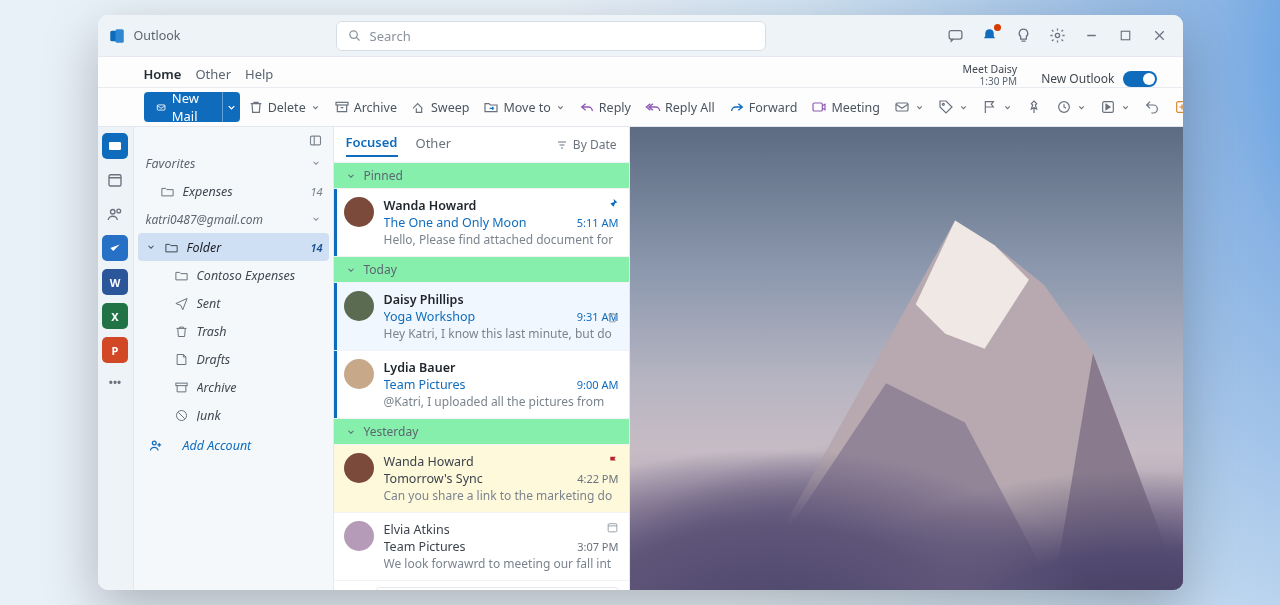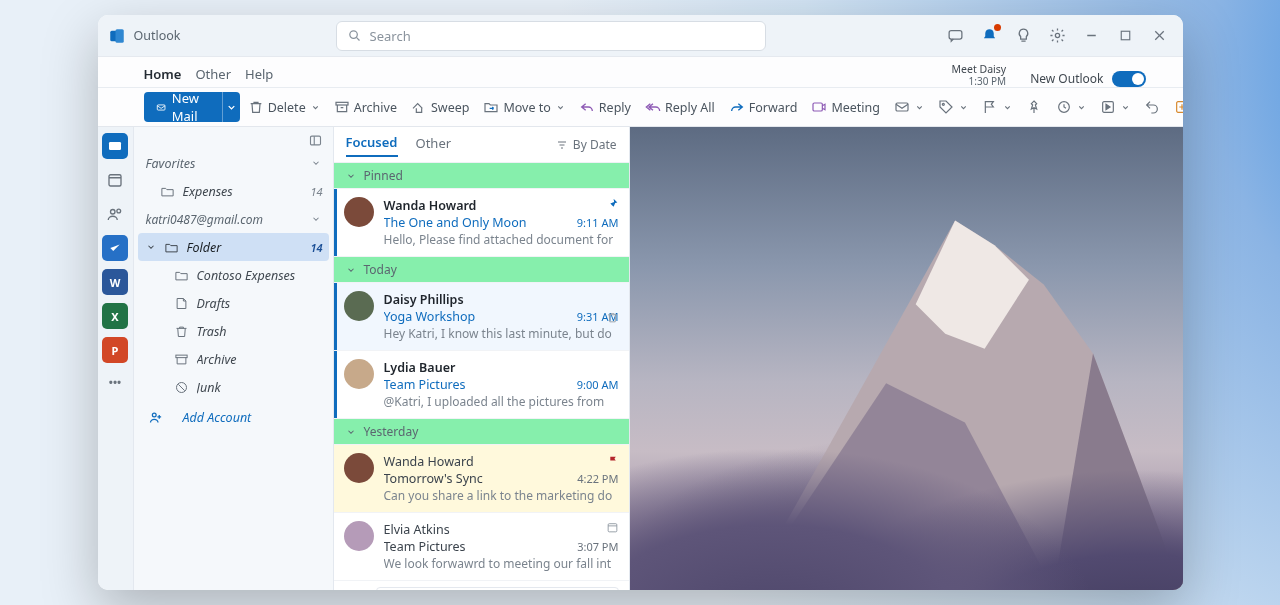--- a/index.html
+++ b/index.html
@@ -28,21 +28,21 @@
   .tbtn svg { width:17px; height:17px; }
   .tbtn.accent { color:#0f6cbd; position:relative; }
   .tbtn.accent::after { content:""; position:absolute; top:4px; right:6px; width:7px; height:7px; border-radius:50%; background:#d83b01; }
   
   .tabsrow { height:30px; display:flex; align-items:flex-end; gap:14px; padding:0 14px 0 46px; background:#fdfdfe; }
   .tabsrow .tab { font-size:13px; color:#5b6670; padding-bottom:4px; }
   .tabsrow .tab.active { color:#242b33; font-weight:600; }
   .tabsrow .grow { flex:1 1 auto; }
   .meet-daisy { text-align:right; font-size:10px; line-height:1.15; color:#5b6670; margin-right:10px; }
   .meet-daisy .t1 { font-size:10.5px; color:#404850; }
-  .newoutlook { font-size:12px; color:#404850; display:flex; align-items:center; gap:8px; margin-right:23px; }
+  .newoutlook { font-size:12px; color:#404850; display:flex; align-items:center; gap:8px; margin-right:12px; }
   .toggle { width:34px; height:16px; border-radius:10px; background:#0f6cbd; position:relative; }
   .toggle::after { content:""; position:absolute; right:2px; top:2px; width:12px; height:12px; border-radius:50%; background:#fff; }
   
   .ribbon { height:40px; background:#fdfdfe; border-top:1px solid #e8ecf1; border-bottom:1px solid #e3e7ed;
     display:flex; align-items:center; padding:0 10px 0 46px; gap:2px; }
   .newmail { height:30px; background:#0f6cbd; color:#fff; border-radius:4px; display:flex; align-items:center; font-size:13px; }
   .newmail .main { display:flex; align-items:center; gap:6px; padding:0 12px; }
   .newmail .split { width:24px; height:30px; display:flex; align-items:center; justify-content:center; border-left:1px solid rgba(255,255,255,.35); }
   .rbtn { height:30px; display:flex; align-items:center; gap:4px; padding:0 6px; font-size:12.5px; color:#4b555f; white-space:nowrap; }
   .rbtn svg { width:16px; height:16px; }
@@ -408,30 +408,36 @@
         <span class="cnt">14</span>
       </div>
       <div class="item sub">
           <svg viewBox="0 0 24 24" fill="none" stroke="#6a737d" stroke-width="1.6">
             <path d="M3 7h6l2 2h10v10H3z"></path>
           </svg>
           <span class="lbl">Contoso Expenses</span>
         </div>
       <div class="item sub">
           <svg viewBox="0 0 24 24" fill="none" stroke="#6a737d" stroke-width="1.6">
-            <path d="M5 4h10l4 4v12H5z"></path>
-            <path d="M15 4v4h4"></path>
-          </svg>
-          <span class="lbl">Drafts</span>
+            <path d="M3 12l18-8-7 18-3-7z"></path>
+          </svg>
+          <span class="lbl">Sent</span>
         </div>
       <div class="item sub">
           <svg viewBox="0 0 24 24" fill="none" stroke="#6a737d" stroke-width="1.6">
             <path d="M4 7h16M9 7V5h6v2M6 7l1 13h10l1-13"></path>
           </svg>
           <span class="lbl">Trash</span>
+        </div>
+      <div class="item sub">
+          <svg viewBox="0 0 24 24" fill="none" stroke="#6a737d" stroke-width="1.6">
+            <path d="M5 4h10l4 4v12H5z"></path>
+            <path d="M15 4v4h4"></path>
+          </svg>
+          <span class="lbl">Drafts</span>
         </div>
       <div class="item sub">
           <svg viewBox="0 0 24 24" fill="none" stroke="#6a737d" stroke-width="1.6">
             <rect x="3" y="5" width="18" height="4"></rect>
             <path d="M5 9v10h14V9"></path>
           </svg>
           <span class="lbl">Archive</span>
         </div>
       <div class="item sub">
           <svg viewBox="0 0 24 24" fill="none" stroke="#6a737d" stroke-width="1.6">
@@ -470,21 +476,21 @@
             <span>Pinned</span>
           </div>
           <div class="msg unread">
             <div class="avatar" style="background:#7b4a3a"></div>
             <div class="mc">
               <div class="row1">
                 <span class="from">Wanda Howard</span>
               </div>
               <div class="row2">
                 <span class="subj">The One and Only Moon</span>
-                <span class="time">9:11 AM</span>
+                <span class="time">5:11 AM</span>
               </div>
               <div class="prev">Hello, Please find attached document for</div>
             </div>
             <span class="badge"><svg viewBox="0 0 24 24" fill="currentColor">
                 <path d="M14 3l7 7-4 1-3 7-3-3-6 6 6-6-3-3 7-3z"></path>
               </svg></span>
           </div>
           <div class="group">
             <svg width="10" height="10" viewBox="0 0 24 24" fill="none" stroke="currentColor" stroke-width="2.5">
               <polyline points="6 9 12 15 18 9"></polyline>

